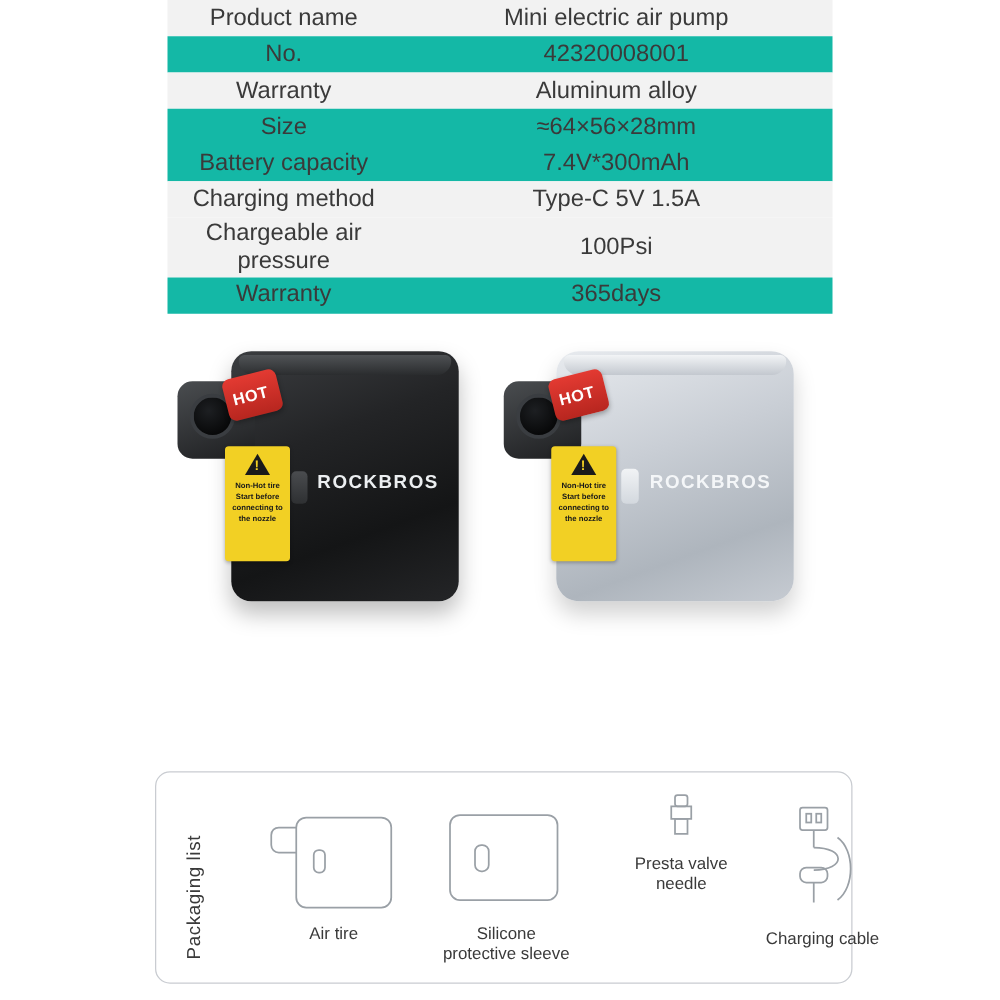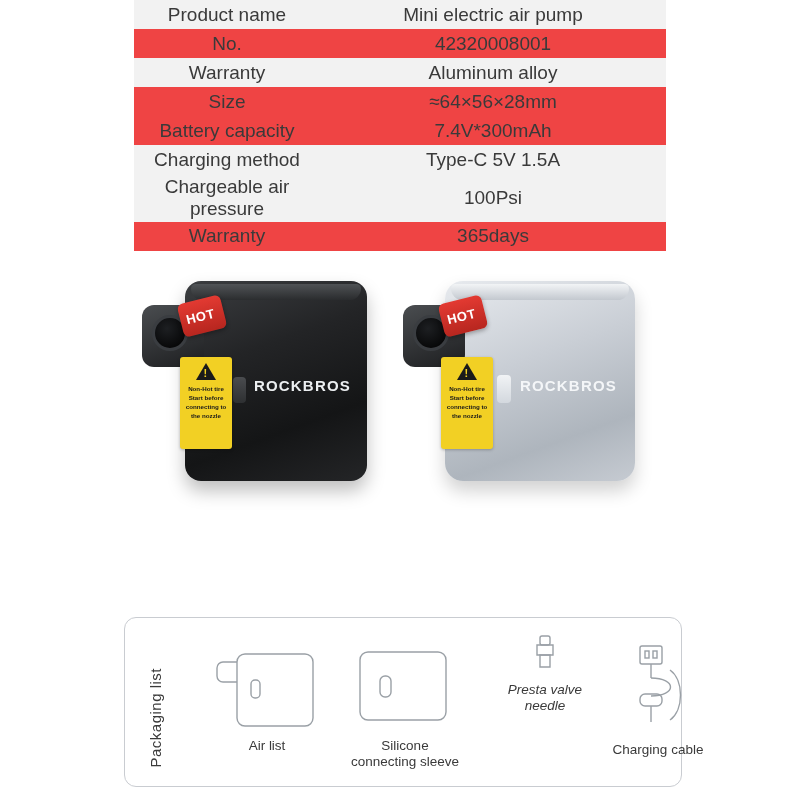--- a/index.html
+++ b/index.html
@@ -26,21 +26,21 @@
     text-align:center;
     vertical-align:middle;
     font-size:19px;
     color:#3a3a3a;
     line-height:1.15;
     border:none;
   }
   .spec-table td.key{width:178px;}
   .spec-table td.val{width:338px;}
   .spec-table tr.alt td{background:#f2f2f2;}
-  .spec-table tr.plain td{background:#ef4444;}
+  .spec-table tr.plain td{background:#14b8a6;}
   .two-line{font-size:14.5px;}
 
   
   .photo-area{
     position:relative;
     width:800px;
     height:290px;
     margin-top:16px;
   }
 
@@ -237,39 +237,39 @@
 <div class="pack-panel">
 
   <div class="pack-title">Packaging list</div>
 
   <div class="pack-item" style="left:72px;top:22px;width:140px;">
     <svg width="120" height="92" viewBox="0 0 120 92">
       <path class="ln" d="M38 14 h60 a8 8 0 0 1 8 8 v56 a8 8 0 0 1 -8 8 h-60 a8 8 0 0 1 -8 -8 v-56 a8 8 0 0 1 8 -8 z"></path>
       <path class="ln" d="M30 22 h-14 a6 6 0 0 0 -6 6 v8 a6 6 0 0 0 6 6 h14"></path>
       <rect class="ln" x="44" y="40" width="9" height="18" rx="4"></rect>
     </svg>
-    <div class="cap">Air list</div>
+    <div class="cap">Air tire</div>
   </div>
 
   <div class="pack-item" style="left:215px;top:22px;width:130px;">
     <svg width="110" height="92" viewBox="0 0 110 92">
       <path class="ln" d="M18 12 h70 a8 8 0 0 1 8 8 v52 a8 8 0 0 1 -8 8 h-70 a8 8 0 0 1 -8 -8 v-52 a8 8 0 0 1 8 -8 z"></path>
       <rect class="ln" x="30" y="36" width="11" height="21" rx="5"></rect>
     </svg>
     <div class="cap" style="white-space:pre-line;">Silicone
-connecting sleeve</div>
+protective sleeve</div>
   </div>
 
   <div class="pack-item" style="left:355px;top:14px;width:130px;">
     <svg width="60" height="44" viewBox="0 0 60 44">
       <rect class="ln" x="25" y="4" width="10" height="9" rx="2"></rect>
       <path class="ln" d="M22 13 h16 v10 h-16 z"></path>
       <path class="ln" d="M25 23 h10 v12 h-10 z"></path>
     </svg>
-    <div class="cap" style="white-space:pre-line;font-style:italic;">Presta valve
+    <div class="cap" style="white-space:pre-line;">Presta valve
 needle</div>
   </div>
 
 
   <div class="pack-item" style="left:468px;top:22px;width:130px;">
     <svg width="96" height="96" viewBox="0 0 96 96">
       <rect class="ln" x="30" y="6" width="22" height="18" rx="2"></rect>
       <rect class="ln" x="35" y="11" width="4" height="7"></rect>
       <rect class="ln" x="43" y="11" width="4" height="7"></rect>
       <path class="ln" d="M41 24 v14"></path>

